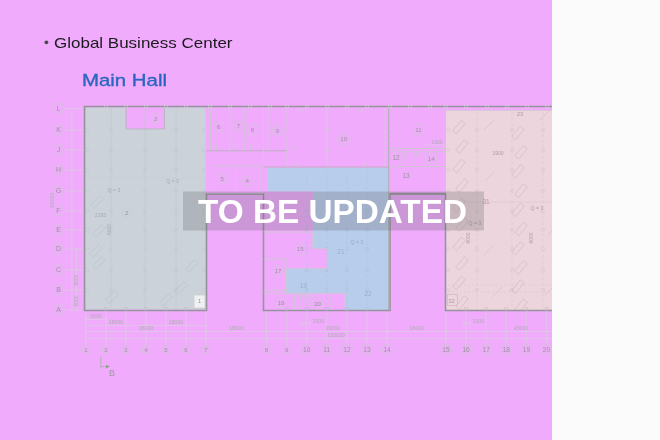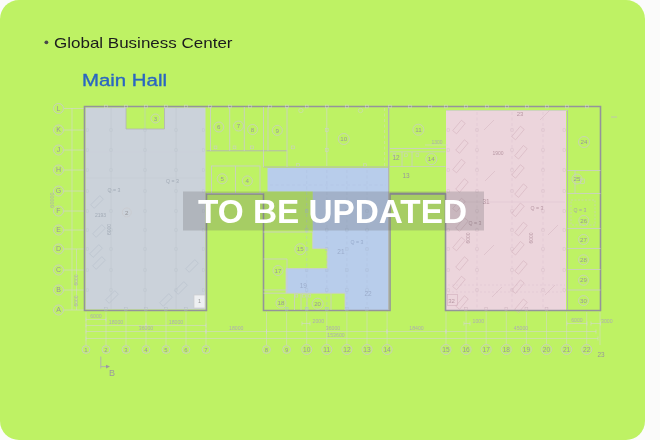--- a/index.html
+++ b/index.html
@@ -1,17 +1,17 @@
 <!DOCTYPE html>
 <html><head>
 <meta charset="utf-8">
 <style>
   html,body { margin:0; padding:0; background:#fbfbfb; }
-  .page { position:relative; width:645px; height:440px; background:#bef264;
-          font-family:"Liberation Sans", sans-serif; overflow:hidden;border-radius:19px; }
+  .page { position:relative; width:552px; height:440px; background:#f0abfc;
+          font-family:"Liberation Sans", sans-serif; overflow:hidden; }
   svg text { font-family:"Liberation Sans", sans-serif; }
 </style>
 </head>
 <body>
 <div class="page">
 <svg width="660" height="440" viewBox="0 0 660 440" style="position:absolute;left:0;top:0">
 <defs>
 <filter id="soft" x="-5%" y="-5%" width="110%" height="110%">
 <feGaussianBlur stdDeviation="0.33"></feGaussianBlur>
 </filter>

